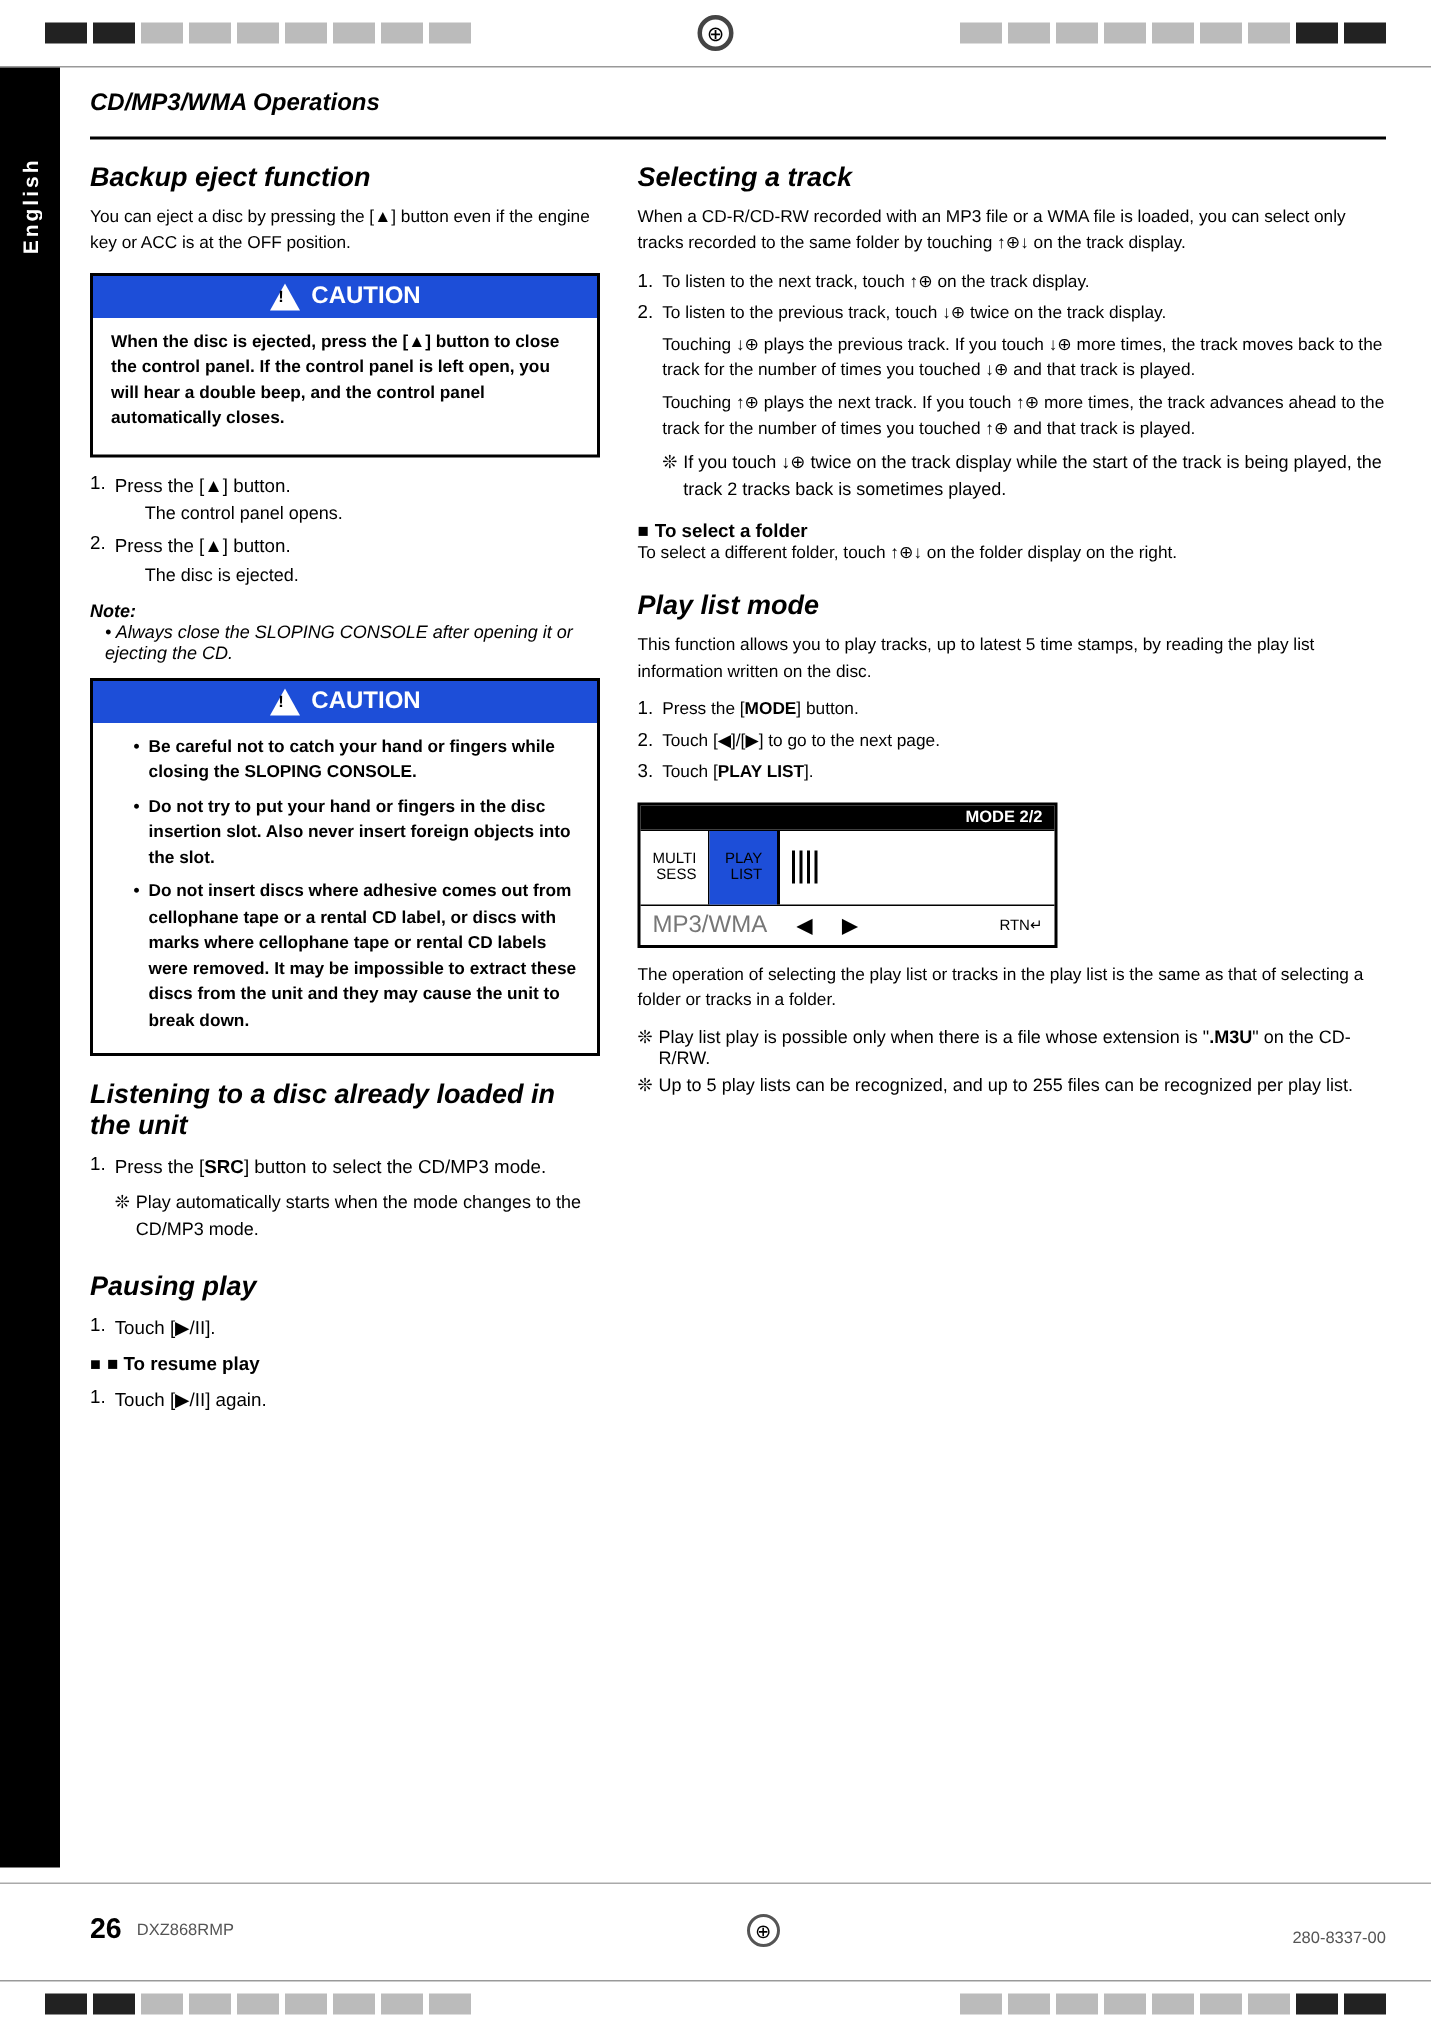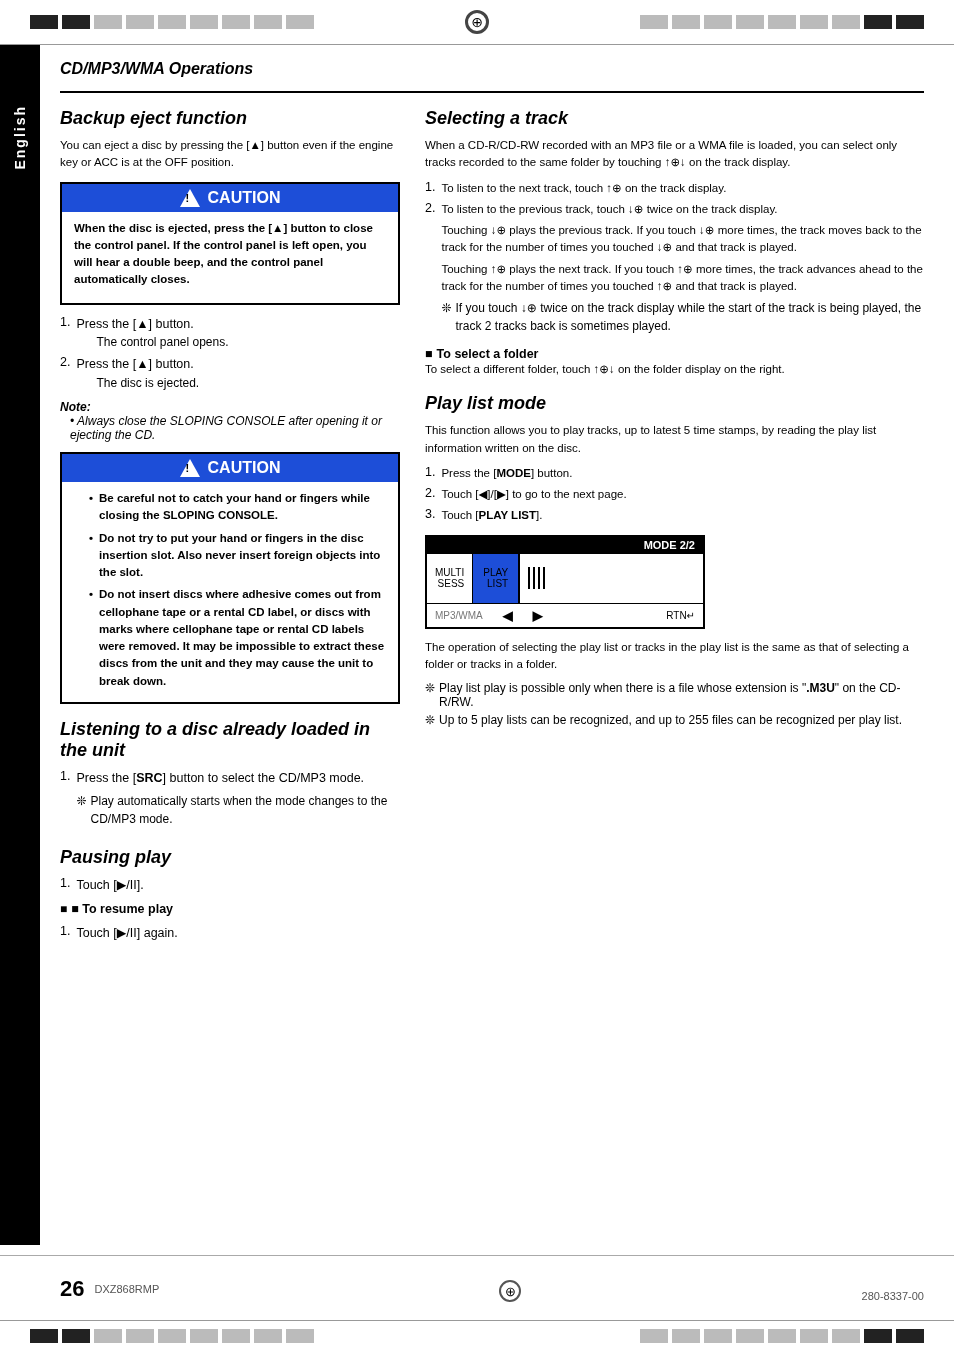--- a/index.html
+++ b/index.html
@@ -251,21 +251,21 @@
     
     .page-footer {
       display: flex;
       justify-content: space-between;
       align-items: flex-end;
       padding: 20px 30px 15px 60px;
       margin-top: 10px;
       border-top: 1px solid #aaa;
     }
     .page-num {
-      font-size: 22px;
+      font-size: 19px;
       font-weight: bold;
       text-align: right;
     }
     .doc-num {
       font-size: 11px;
       color: #555;
     }
     .compass-icon {
       width: 22px;
       height: 22px;
@@ -521,21 +521,21 @@
                 </div>
               </div>
               <div class="mode-bars">
                 <div class="mode-bar-line"></div>
                 <div class="mode-bar-line"></div>
                 <div class="mode-bar-line"></div>
                 <div class="mode-bar-line"></div>
               </div>
             </div>
             <div class="mode-bottom">
-              <div style="font-size:10px;color:#777;">MP3/WMA</div>
+              <div style="font-size:16px;color:#777;">MP3/WMA</div>
               <span class="mode-bottom-btn">◀</span>
               <span class="mode-bottom-btn">▶</span>
               <div class="mode-rtn">RTN↵</div>
             </div>
           </div>
 
           <div class="body-text small-text" style="margin-top:8px;">The operation of selecting the play list or tracks in the play list is the same as that of selecting a folder or tracks in a folder.</div>
 
           <div class="ast-item small-text">
             <span class="ast-sym">❊</span>

